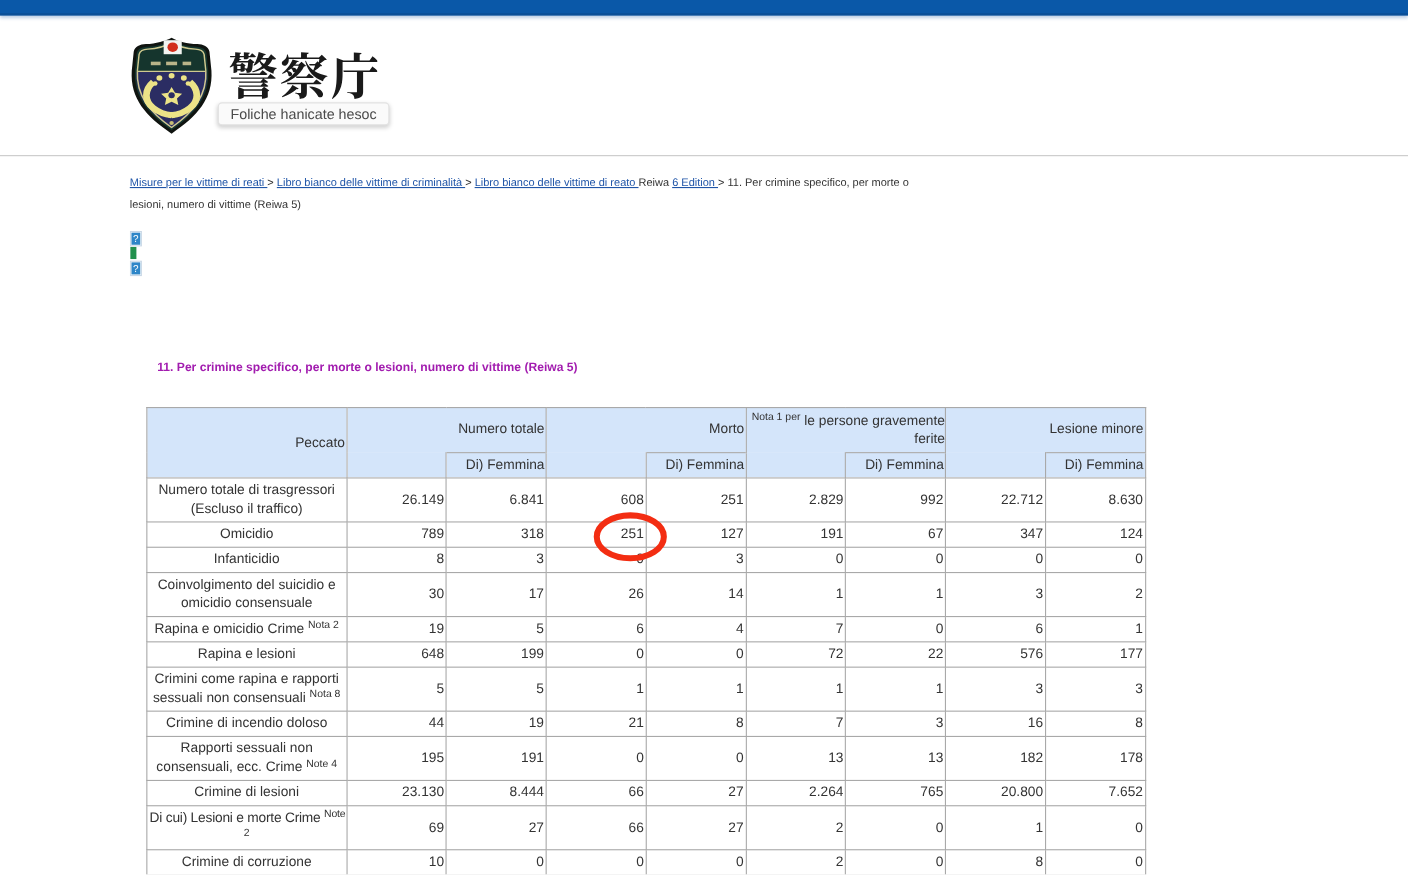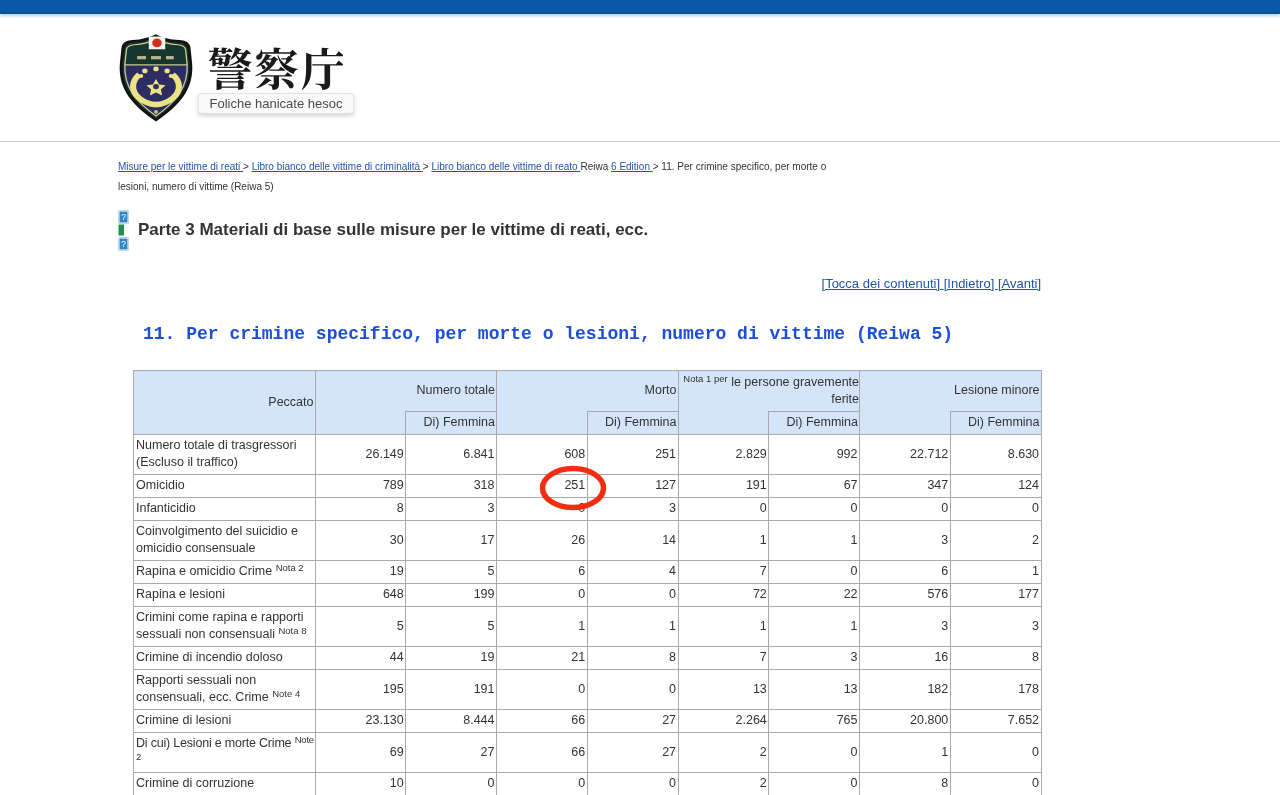--- a/index.html
+++ b/index.html
@@ -5,30 +5,30 @@
 body{font-family:"Liberation Sans",sans-serif;color:#333;}
 #page{position:relative;width:1280px;height:795px;overflow:hidden;background:#fff;}
 .abs{position:absolute;}
 #topbar{left:0;top:0;width:1280px;height:12px;background:#0a58a8;border-bottom:2px solid #0b4f97;box-shadow:0 2px 3px rgba(10,80,160,.28);}
 #hrule{left:0;top:141px;width:1280px;height:1px;background:#c9c9c9;}
 #crumbs{left:118px;top:157px;font-size:10px;line-height:20px;color:#333;white-space:nowrap;}
 a{color:#2055a8;}
 #parte{left:118px;top:210px;height:41px;}
 #parteTxt{left:138px;top:220px;font-size:17px;font-weight:bold;color:#333;line-height:20px;white-space:nowrap;}
 #navlinks{left:600px;top:274px;width:441px;text-align:right;font-size:13px;line-height:19px;white-space:nowrap;}
-#title11{left:143px;top:326px;font-size:18px;font-weight:bold;color:#1d4ed8;line-height:17px;white-space:nowrap;font-family:Liberation Mono, monospace;}
+#title11{left:143px;top:326px;font-size:11px;font-weight:bold;color:#a21caf;line-height:17px;white-space:nowrap;}
 table{border-collapse:collapse;table-layout:fixed;width:908.5px;font-size:12.5px;color:#333;}
 #tbl{left:133px;top:369.5px;}
 td,th{border:1px solid #a9a9a9;line-height:17px;font-weight:normal;vertical-align:middle;padding:2.5px 3px;overflow:hidden;}
 th{background:#d4e5fa;text-align:right;padding:2.5px 1px;}
 tr.h1{height:41px;} th.nota{padding:2.5px 0;} th.nota sup{letter-spacing:0;}
 tr.h2{height:21px;padding-left:20px;}
 th.nb{border-bottom:none;}
 th.nt{border-top:none;}
-td.lab{text-align:left;padding:2.5px 2px;}
+td.lab{text-align:center;padding:2.5px 2px;}
 td.num{text-align:right;padding-right:1.5px;}
 tr.r1{height:22px;}
 tr.r2{height:39px;}
 sup{font-size:9.5px;line-height:0;vertical-align:baseline;position:relative;top:-4px;}
 #tooltip{left:198px;top:92.5px;width:154px;height:19px;background:#fafafa;border:1px solid #e2e2e2;border-radius:4px;box-shadow:0 2px 4px rgba(0,0,0,.18);font-size:13px;color:#4a4a4a;text-align:center;line-height:20px;}
 </style></head>
 <body>
 <div id="page">
 <div id="topbar" class="abs"></div>
 <svg id="badge" class="abs" style="left:116px;top:33px" width="80" height="89" viewBox="0 0 72 88" preserveAspectRatio="none">
@@ -76,22 +76,20 @@
   <svg width="14" height="42" viewBox="0 0 14 42" style="display:block">
     <rect x="0.5" y="0.5" width="10" height="13" fill="#fff" stroke="#c8d7e6" stroke-width="1"></rect>
     <rect x="1.5" y="1.5" width="8" height="11" fill="#2e86c8"></rect>
     <text x="5.5" y="10" font-size="9" fill="#fff" text-anchor="middle" font-family="Liberation Sans">?</text>
     <rect x="0.5" y="14.5" width="5.5" height="11" fill="#22904d"></rect>
     <rect x="0.5" y="27.5" width="10" height="13" fill="#fff" stroke="#c8d7e6" stroke-width="1"></rect>
     <rect x="1.5" y="28.5" width="8" height="11" fill="#2e86c8"></rect>
     <text x="5.5" y="37" font-size="9" fill="#fff" text-anchor="middle" font-family="Liberation Sans">?</text>
   </svg>
 </div>
-<div id="parteTxt" class="abs">Parte 3 Materiali di base sulle misure per le vittime di reati, ecc.</div>
-<div id="navlinks" class="abs"><a href="#">[Tocca dei contenuti] </a><a href="#">[Indietro] </a><a href="#">[Avanti]</a></div>
 <div id="title11" class="abs">11. Per crimine specifico, per morte o lesioni, numero di vittime (Reiwa 5)</div>
 <table id="tbl" class="abs">
 <colgroup>
         <col style="width:181.5px">
         <col span="8" style="width:90.75px">
       </colgroup>
 <tbody>
         <tr class="h1">
           <th rowspan="2">Peccato</th>
           <th colspan="2" class="nb">Numero totale</th>

